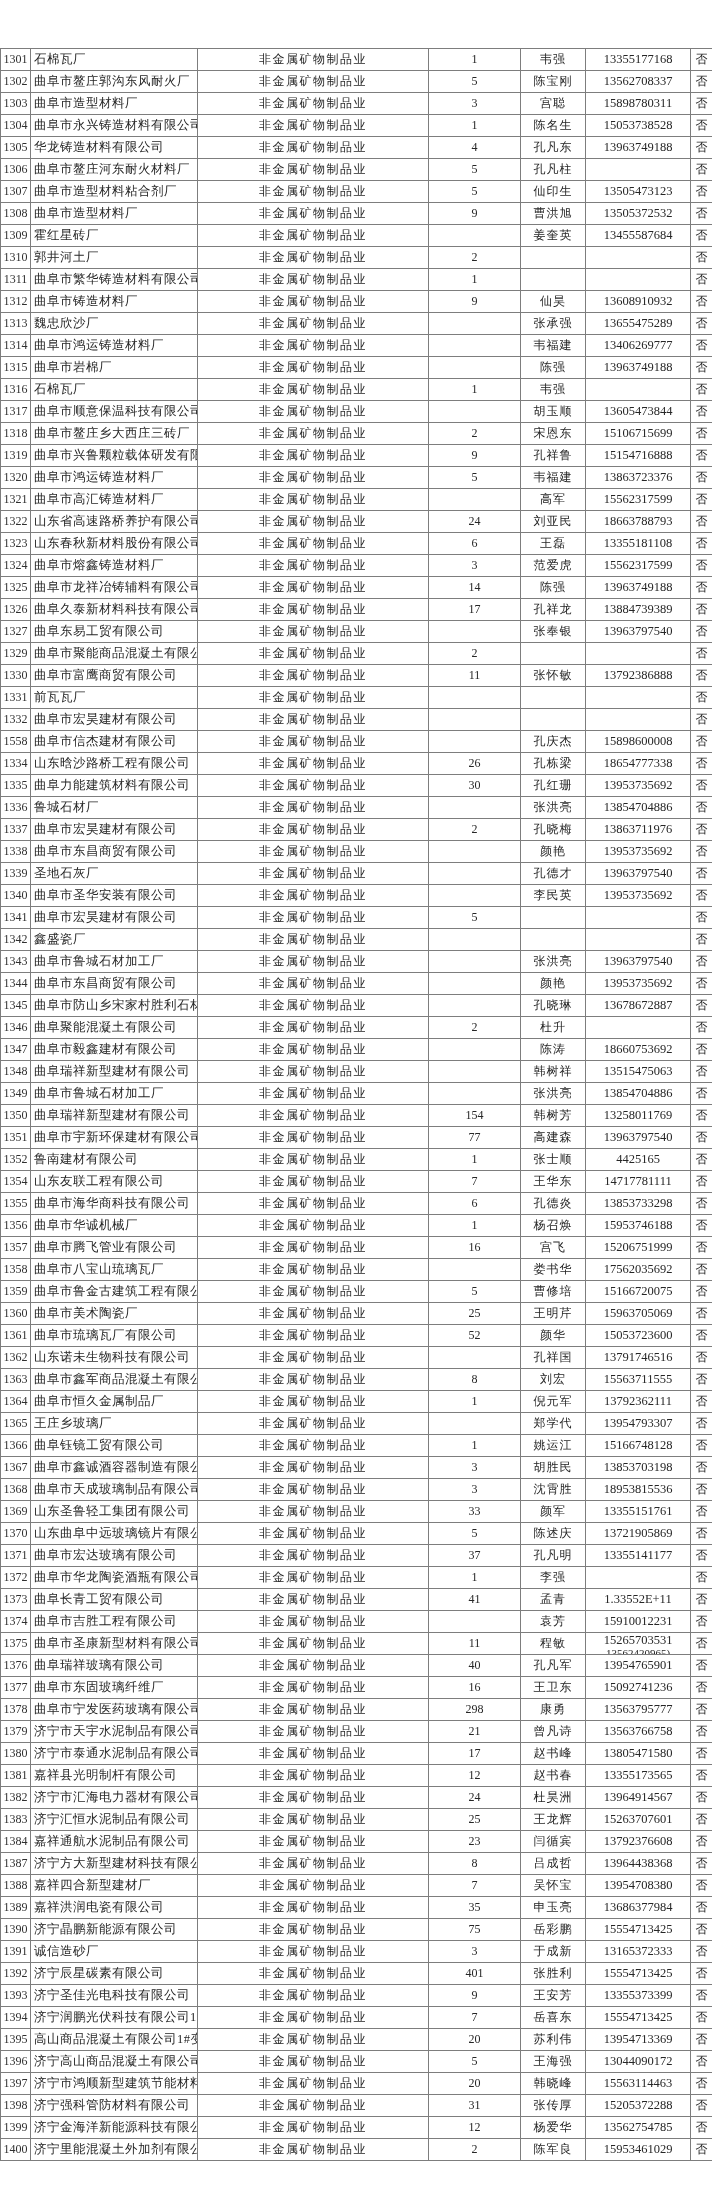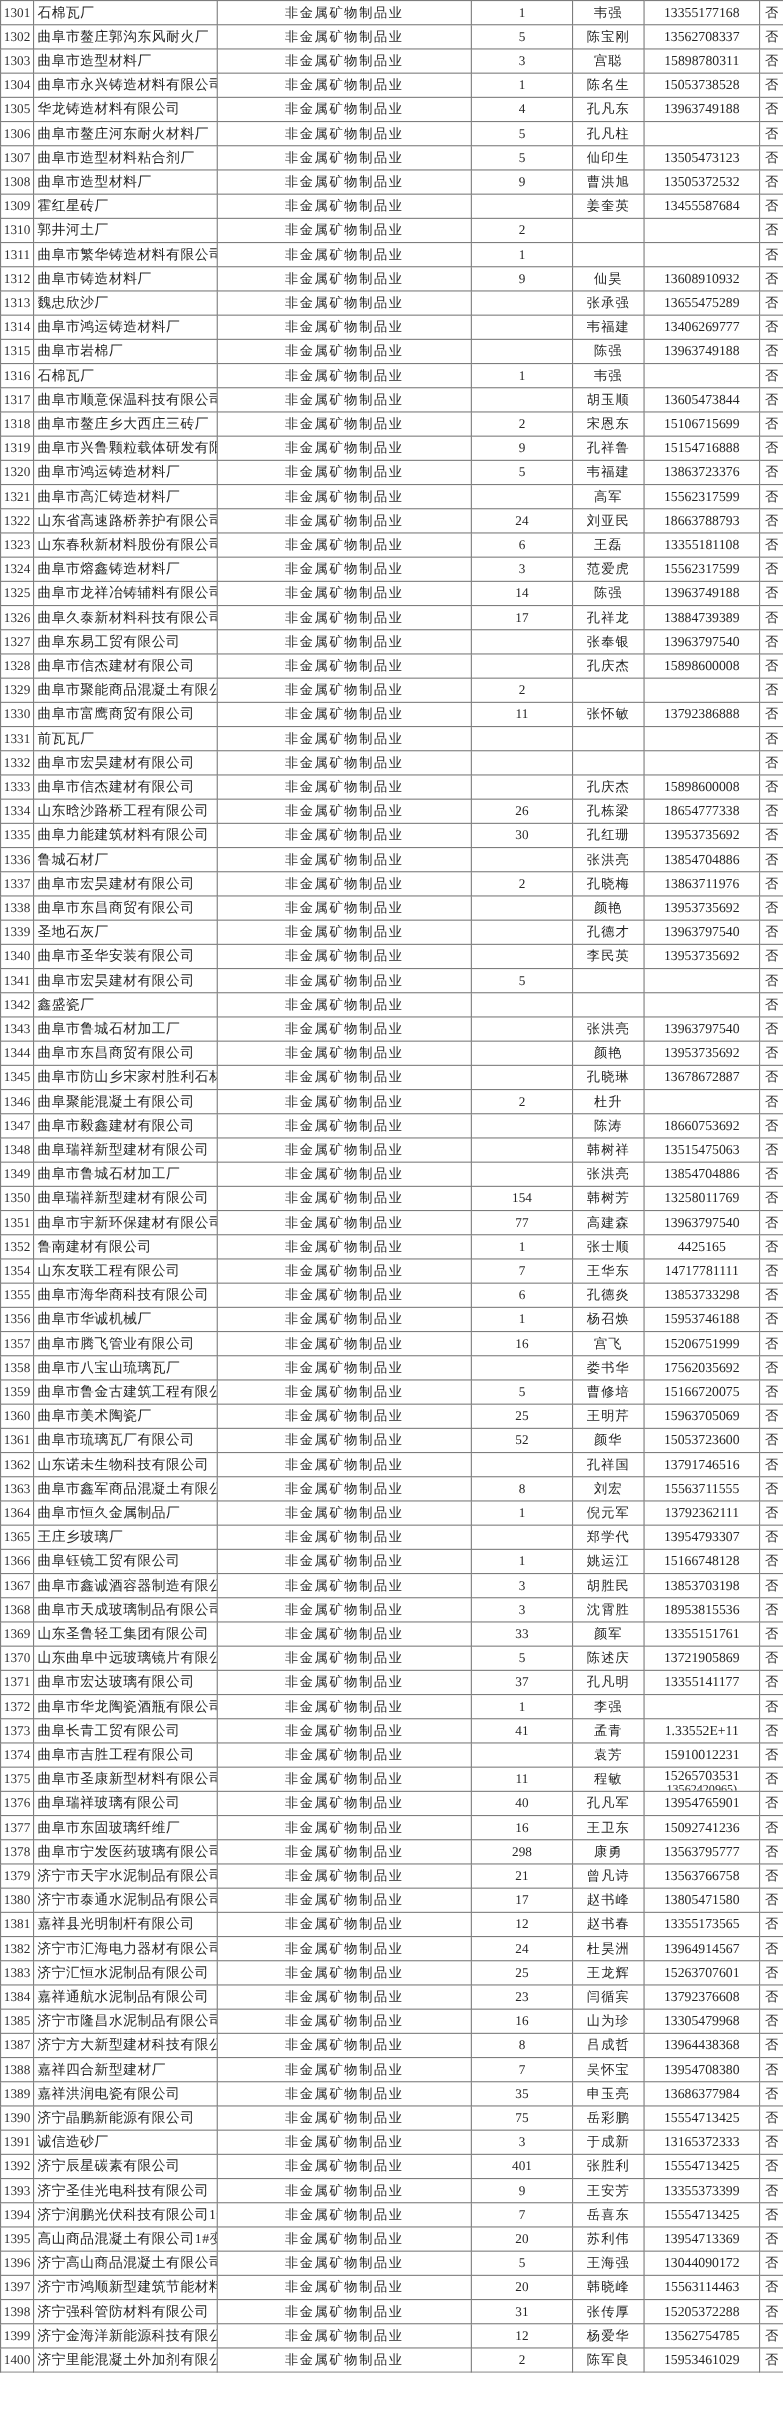--- a/index.html
+++ b/index.html
@@ -2,21 +2,21 @@
 <html><head>
 <meta charset="utf-8">
 <style>
   html,body{margin:0;padding:0;}
   body{
     width:712px;height:2201px;background:#ffffff;
     font-family:"Liberation Serif", serif;
     -webkit-font-smoothing:antialiased;
   }
   .grid-wrap{width:712px;overflow:hidden;}
-  table{border-collapse:collapse;table-layout:fixed;width:712px;}
+  table{border-collapse:collapse;table-layout:fixed;width:712px;margin-top:48px;}
   td{
     border:1px solid #7d7d7d;
     height:21px;
     padding:0;
     font-size:12.5px;
     color:#262626;
     overflow:hidden;
     white-space:nowrap;
     vertical-align:middle;
   }
@@ -286,29 +286,20 @@
         <tr>
           <td class="c-id">1327</td>
           <td class="c-company">曲阜东易工贸有限公司</td>
           <td class="c-industry">非金属矿物制品业</td>
           <td class="c-count"></td>
           <td class="c-contact">张奉银</td>
           <td class="c-phone">13963797540</td>
           <td class="c-flag">否</td>
         </tr>
         <tr>
-          <td class="c-id">1328</td>
-          <td class="c-company">曲阜市信杰建材有限公司</td>
-          <td class="c-industry">非金属矿物制品业</td>
-          <td class="c-count"></td>
-          <td class="c-contact">孔庆杰</td>
-          <td class="c-phone">15898600008</td>
-          <td class="c-flag">否</td>
-        </tr>
-        <tr>
           <td class="c-id">1329</td>
           <td class="c-company">曲阜市聚能商品混凝土有限公司</td>
           <td class="c-industry">非金属矿物制品业</td>
           <td class="c-count">2</td>
           <td class="c-contact"></td>
           <td class="c-phone"></td>
           <td class="c-flag">否</td>
         </tr>
         <tr>
           <td class="c-id">1330</td>
@@ -331,21 +322,21 @@
         <tr>
           <td class="c-id">1332</td>
           <td class="c-company">曲阜市宏昊建材有限公司</td>
           <td class="c-industry">非金属矿物制品业</td>
           <td class="c-count"></td>
           <td class="c-contact"></td>
           <td class="c-phone"></td>
           <td class="c-flag">否</td>
         </tr>
         <tr>
-          <td class="c-id">1333</td>
+          <td class="c-id">1558</td>
           <td class="c-company">曲阜市信杰建材有限公司</td>
           <td class="c-industry">非金属矿物制品业</td>
           <td class="c-count"></td>
           <td class="c-contact">孔庆杰</td>
           <td class="c-phone">15898600008</td>
           <td class="c-flag">否</td>
         </tr>
         <tr>
           <td class="c-id">1334</td>
           <td class="c-company">山东晗沙路桥工程有限公司</td>
@@ -793,29 +784,20 @@
         <tr>
           <td class="c-id">1384</td>
           <td class="c-company">嘉祥通航水泥制品有限公司</td>
           <td class="c-industry">非金属矿物制品业</td>
           <td class="c-count">23</td>
           <td class="c-contact">闫循宾</td>
           <td class="c-phone">13792376608</td>
           <td class="c-flag">否</td>
         </tr>
         <tr>
-          <td class="c-id">1385</td>
-          <td class="c-company">济宁市隆昌水泥制品有限公司</td>
-          <td class="c-industry">非金属矿物制品业</td>
-          <td class="c-count">16</td>
-          <td class="c-contact">山为珍</td>
-          <td class="c-phone">13305479968</td>
-          <td class="c-flag">否</td>
-        </tr>
-        <tr>
           <td class="c-id">1387</td>
           <td class="c-company">济宁方大新型建材科技有限公司</td>
           <td class="c-industry">非金属矿物制品业</td>
           <td class="c-count">8</td>
           <td class="c-contact">吕成哲</td>
           <td class="c-phone">13964438368</td>
           <td class="c-flag">否</td>
         </tr>
         <tr>
           <td class="c-id">1388</td>

